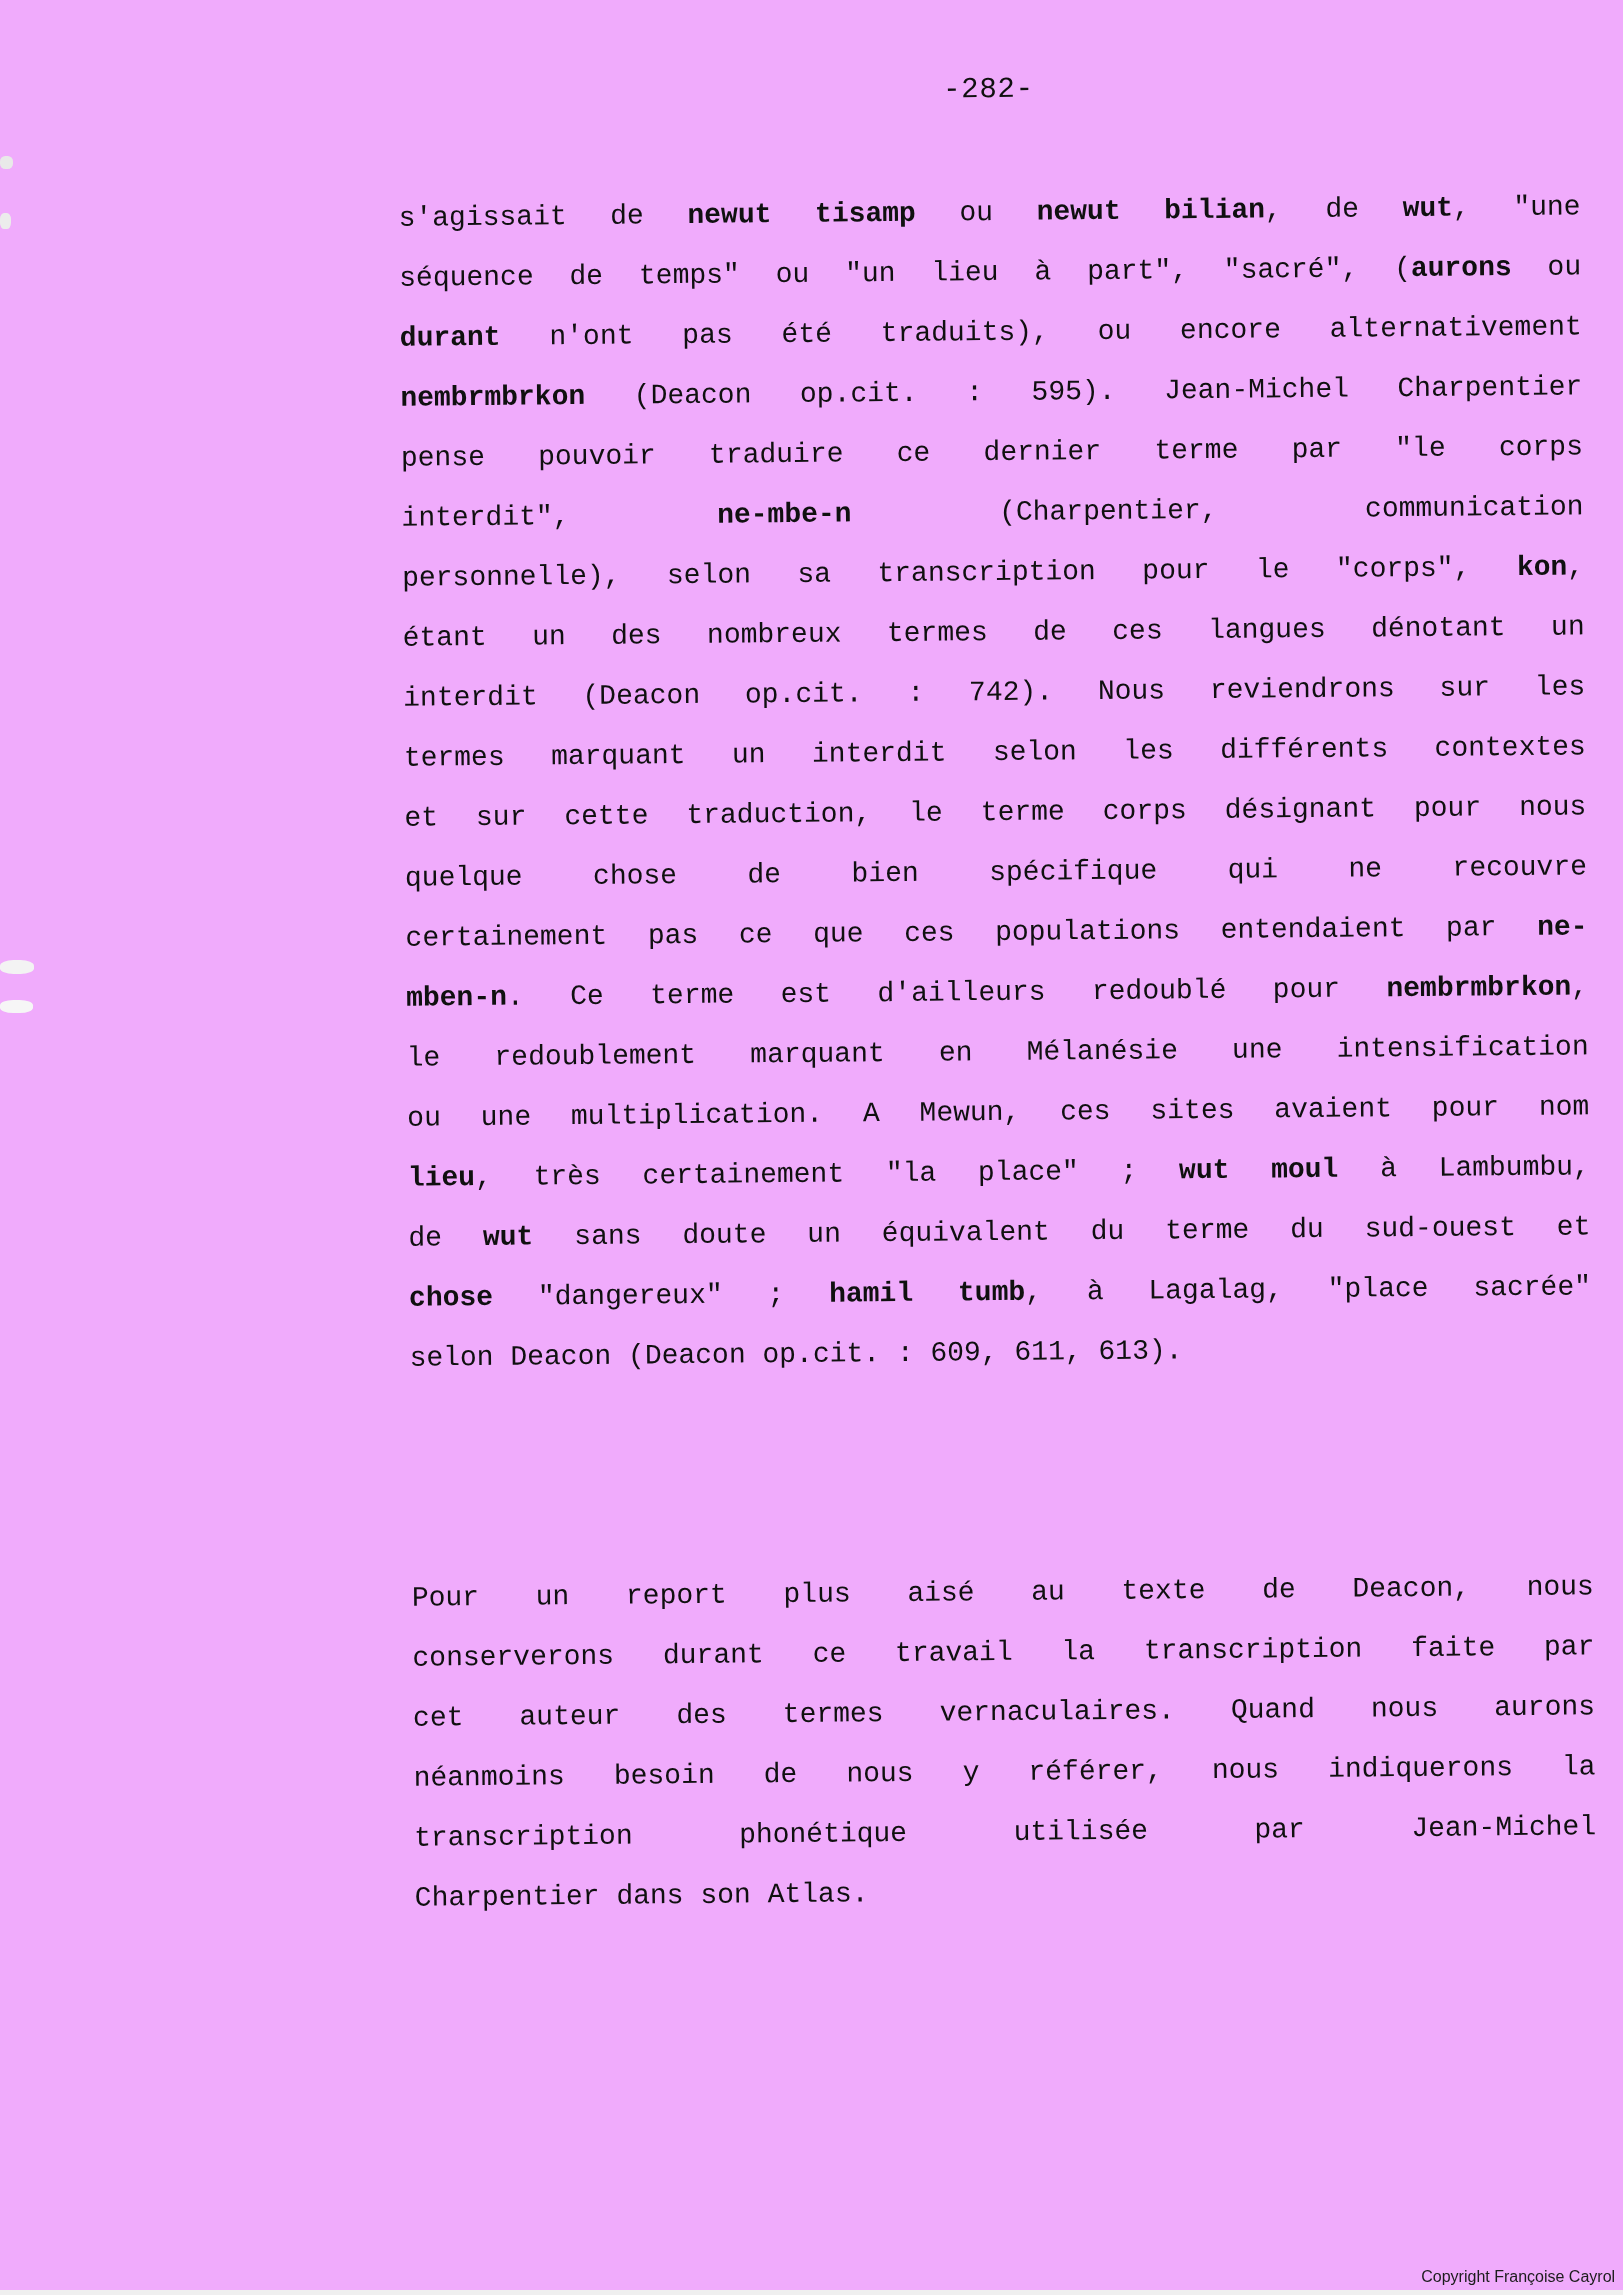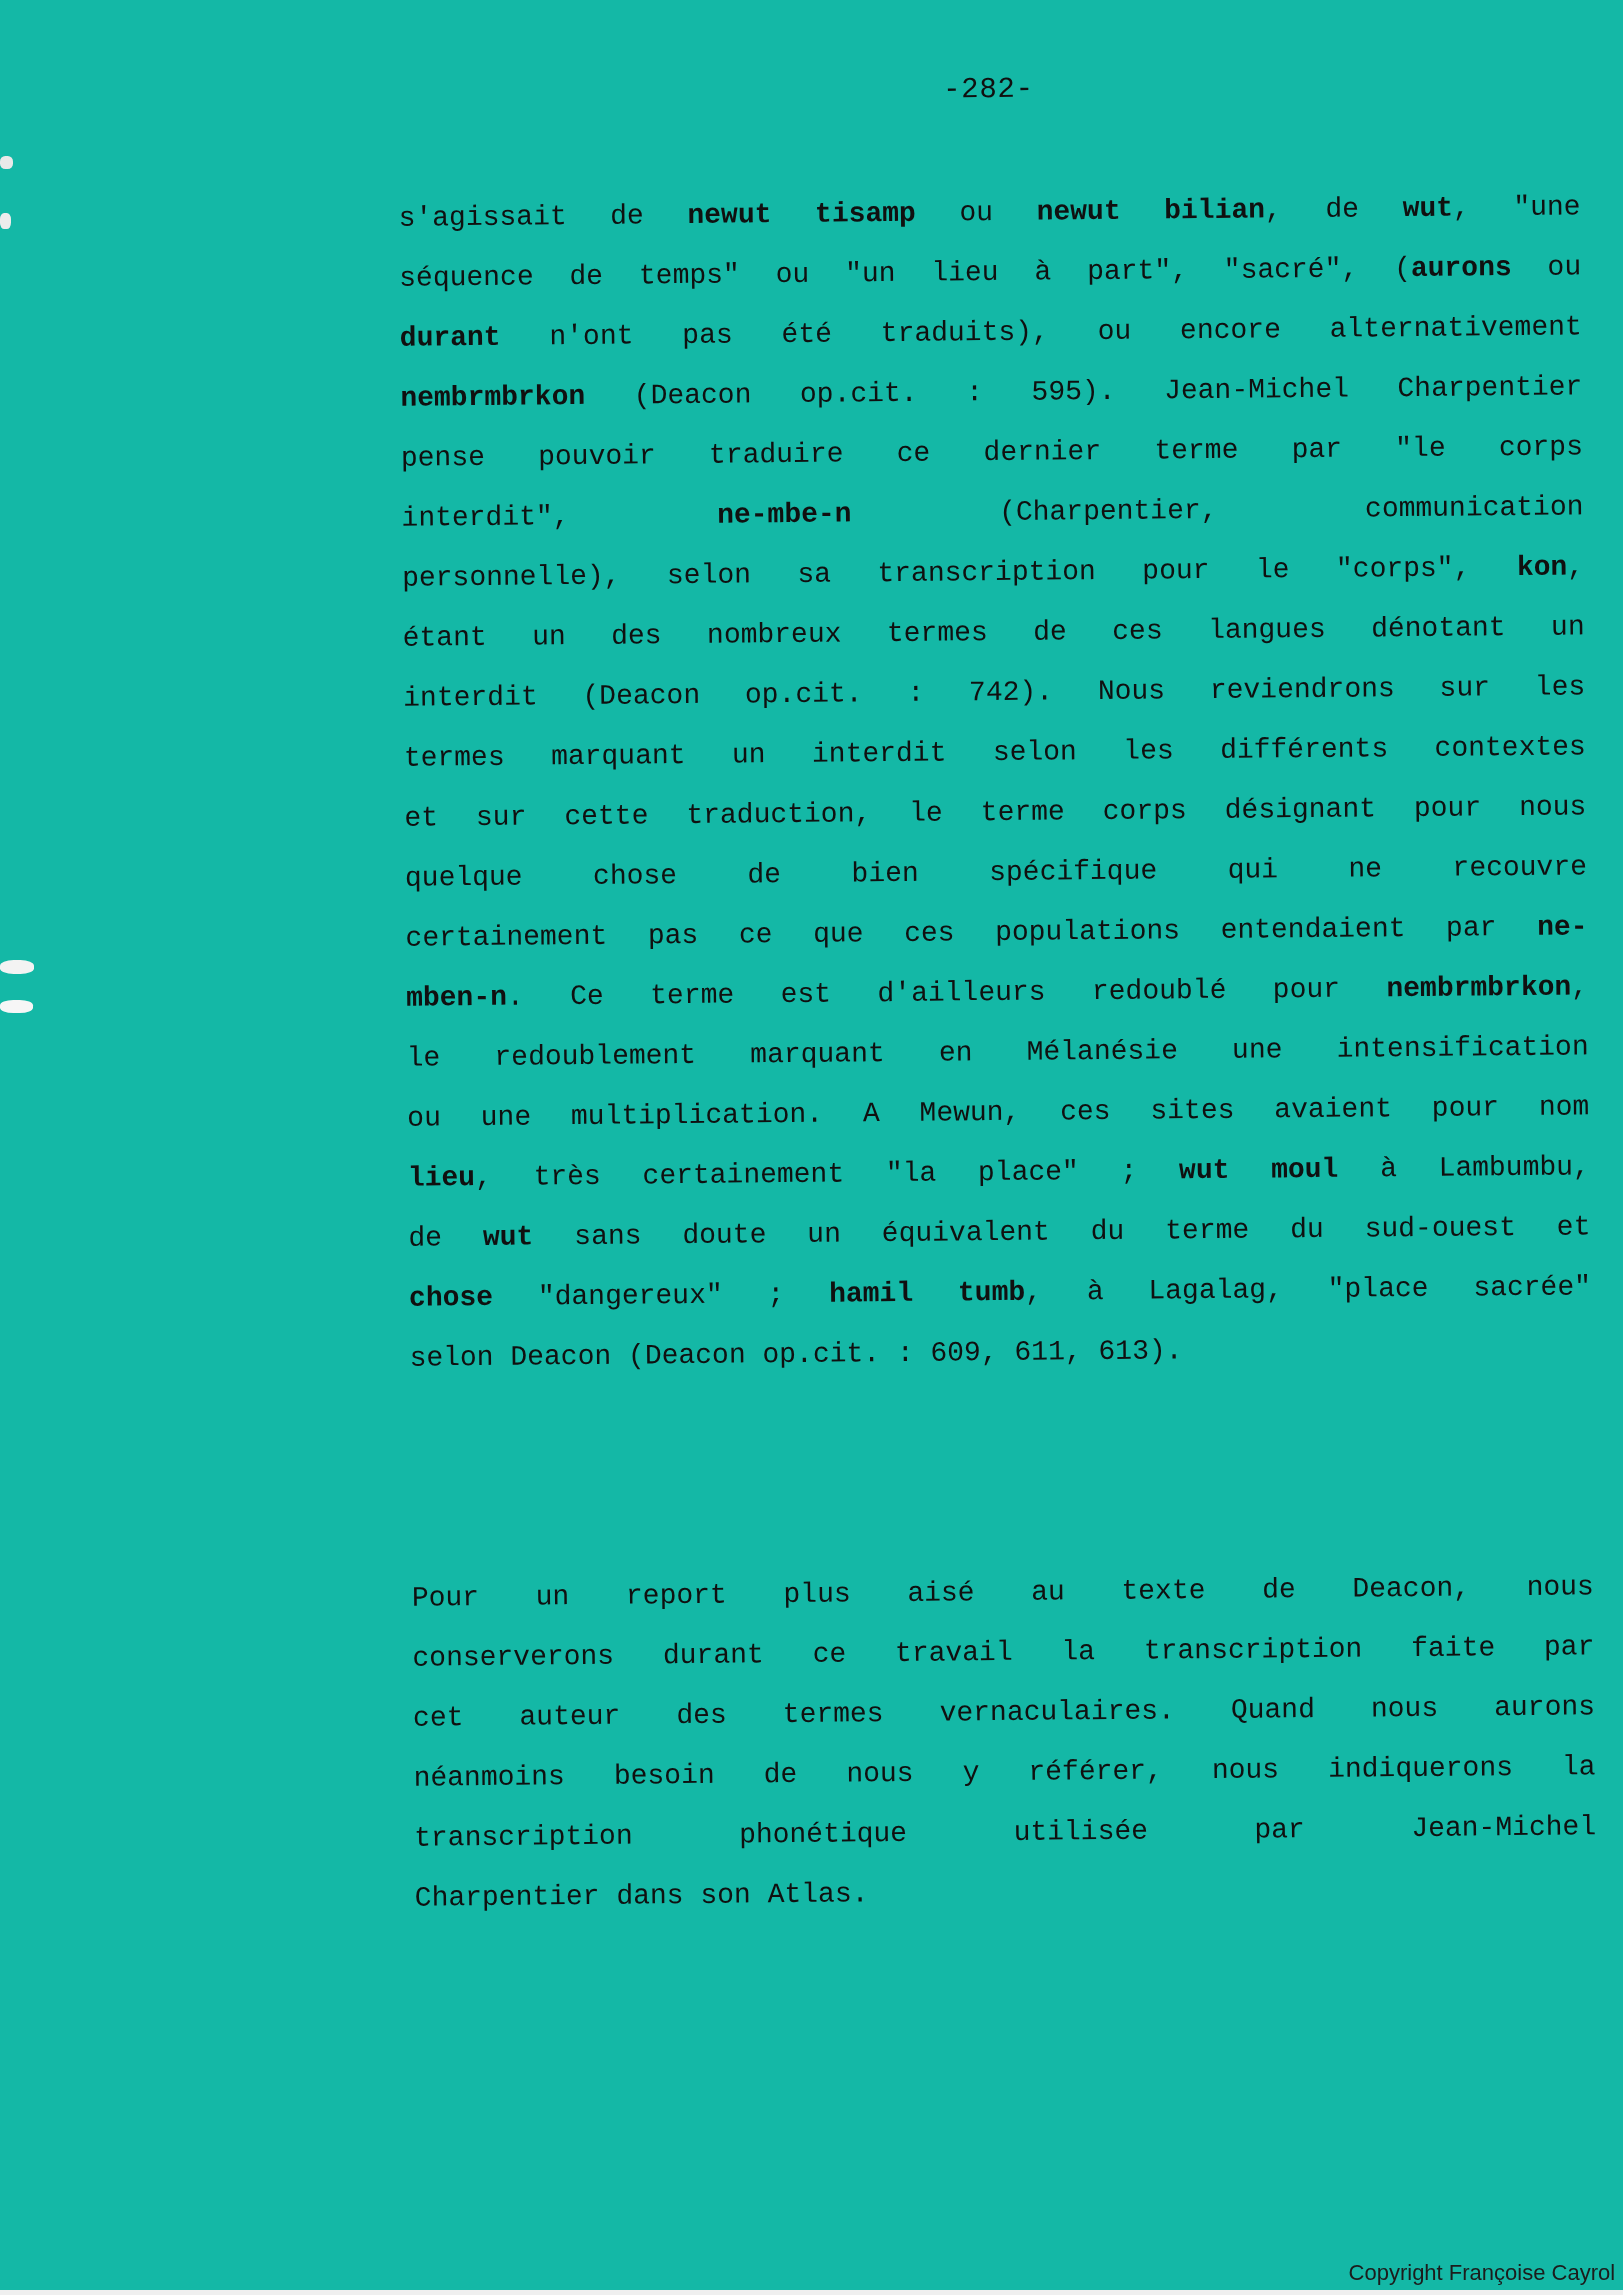--- a/index.html
+++ b/index.html
@@ -4,21 +4,21 @@
 <style>
   html, body { margin:0; padding:0; }
   body {
     width:1623px; height:2295px;
     background:#ffffff;
     font-family:"Liberation Mono","DejaVu Sans Mono",monospace;
     position:relative; overflow:hidden;
   }
   .sheet {
     position:absolute; inset:0;
-    background:#14b8a6;
+    background:#f0abfc;
   }
   
   .typed {
     position:absolute; left:406px; top:0; width:1182px; height:2295px;
     transform:rotate(-0.55deg);
     transform-origin:591px 982px;
     color:#101010;
   }
   .page-number {
     position:absolute; top:73px; left:0; width:1182px;
@@ -33,21 +33,21 @@
     font-size:28px;
     text-align:justify;
     text-align-last:justify;
     white-space:nowrap;
   }
   .line.last { text-align-last:left; }
   .line b { font-weight:700; }
   .copyright {
     position:absolute; right:7.9px; bottom:9.2px;
     font-family:"Liberation Sans","DejaVu Sans",sans-serif;
-    font-size:22px; color:#1c1c1c;
+    font-size:16px; color:#1c1c1c;
   }
   
   .smudge { position:absolute; border-radius:40%; }
   .sm-1 { left:0; top:156px;  width:13px; height:13px; background:#e9e9e9; }
   .sm-2 { left:0; top:213px;  width:10.5px; height:15.7px; background:#ececec; }
   .sm-3 { left:0; top:960px; width:34px; height:14.4px; background:#f3f3f3; }
   .sm-4 { left:0; top:1000px; width:33px; height:13px; background:#f6f6f6; }
   .bottom-strip {
     position:absolute; left:0; bottom:0; width:1623px; height:5.2px;
     background:#efefef;

